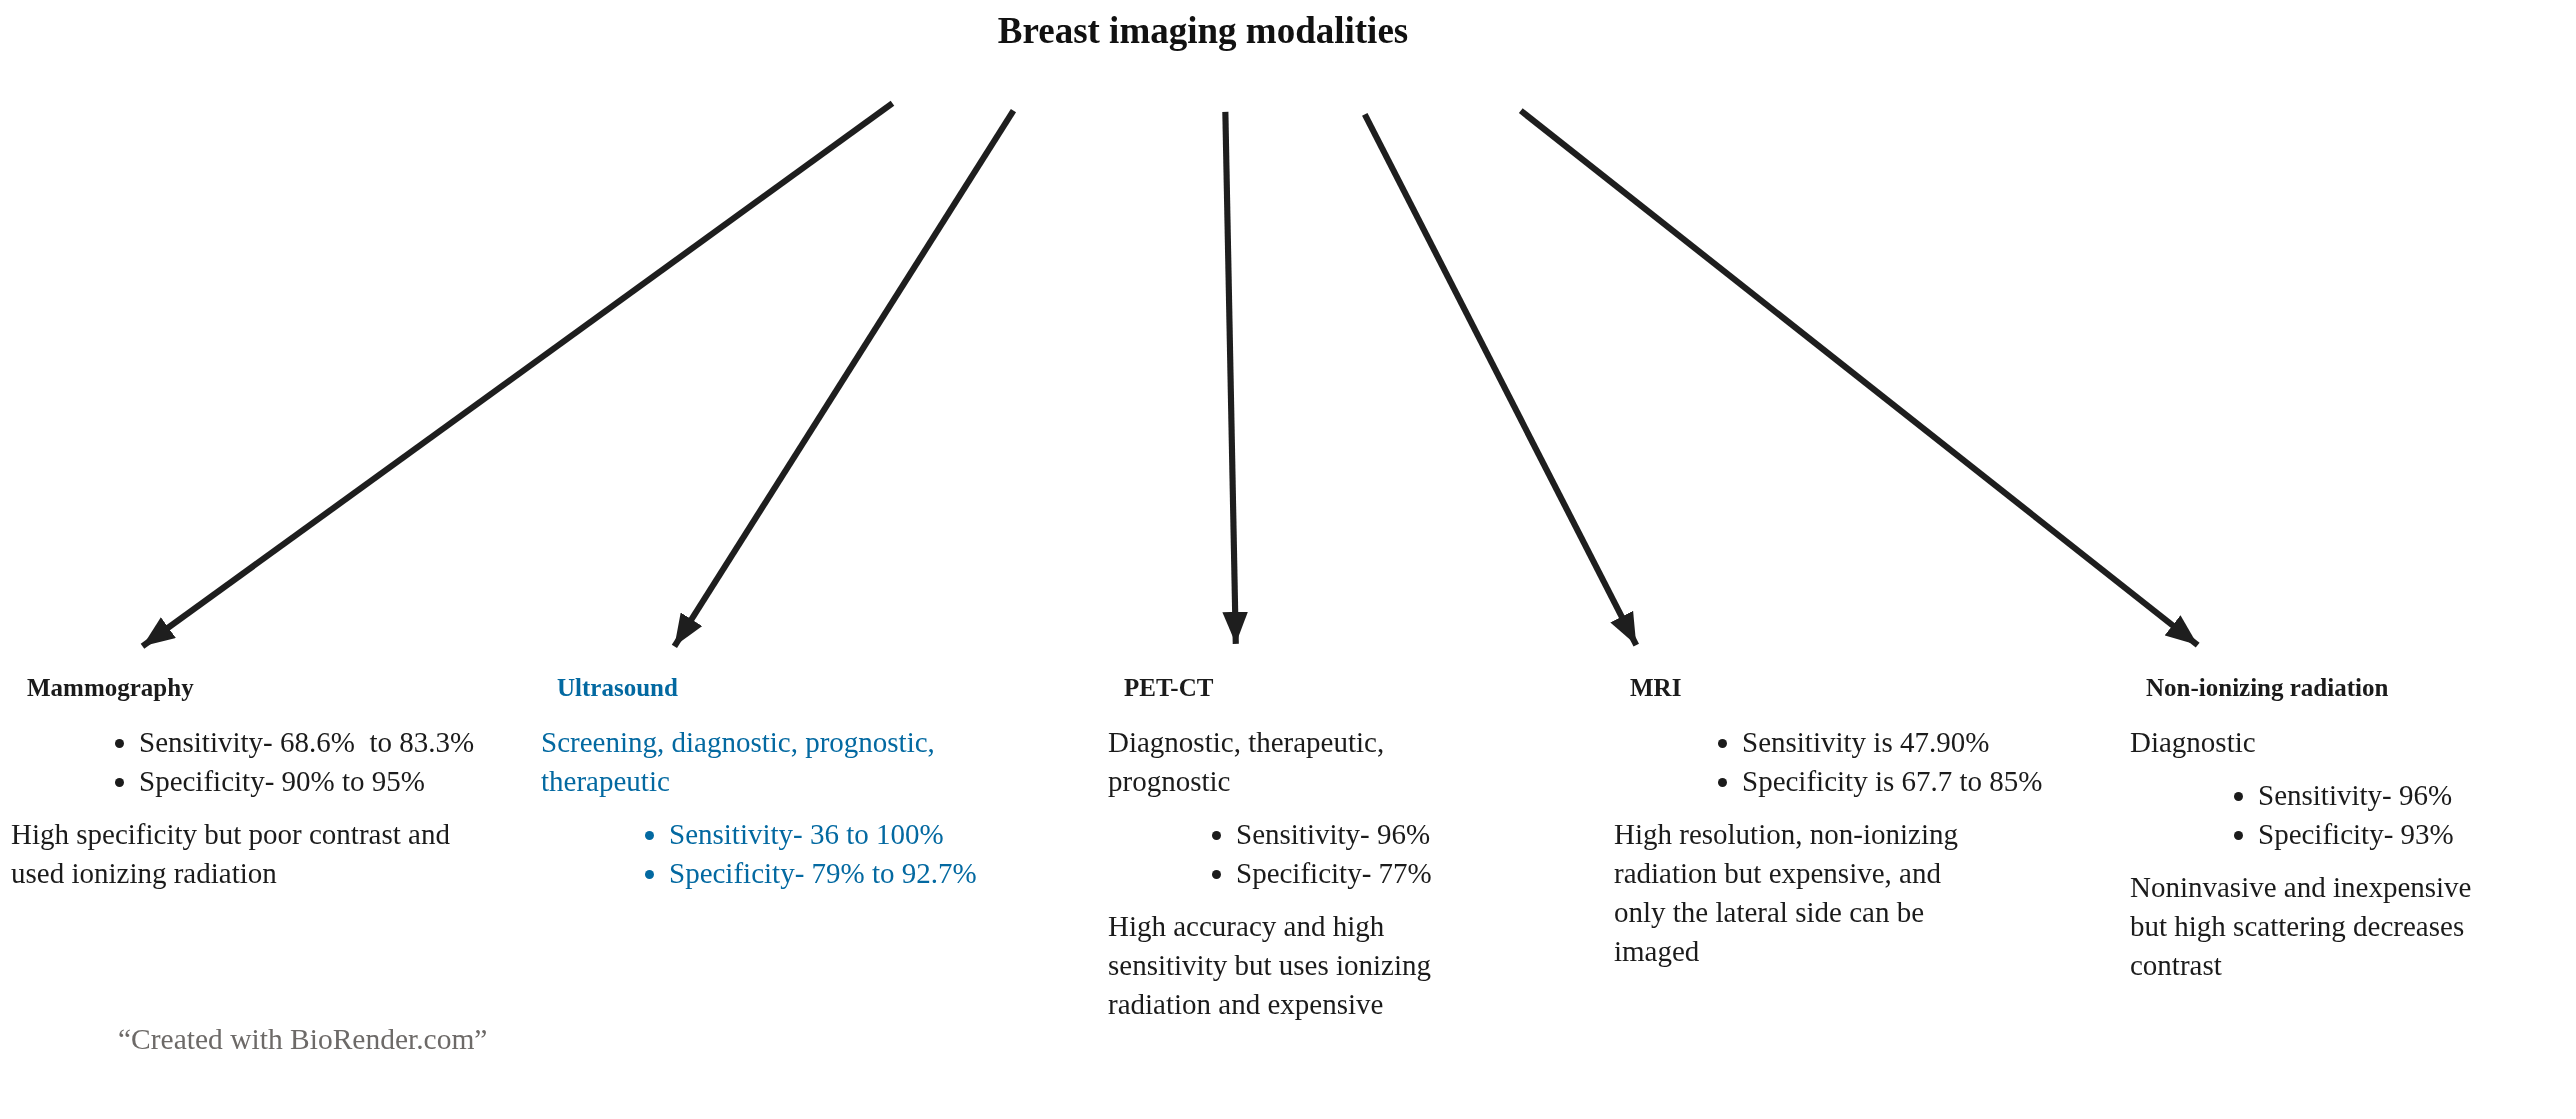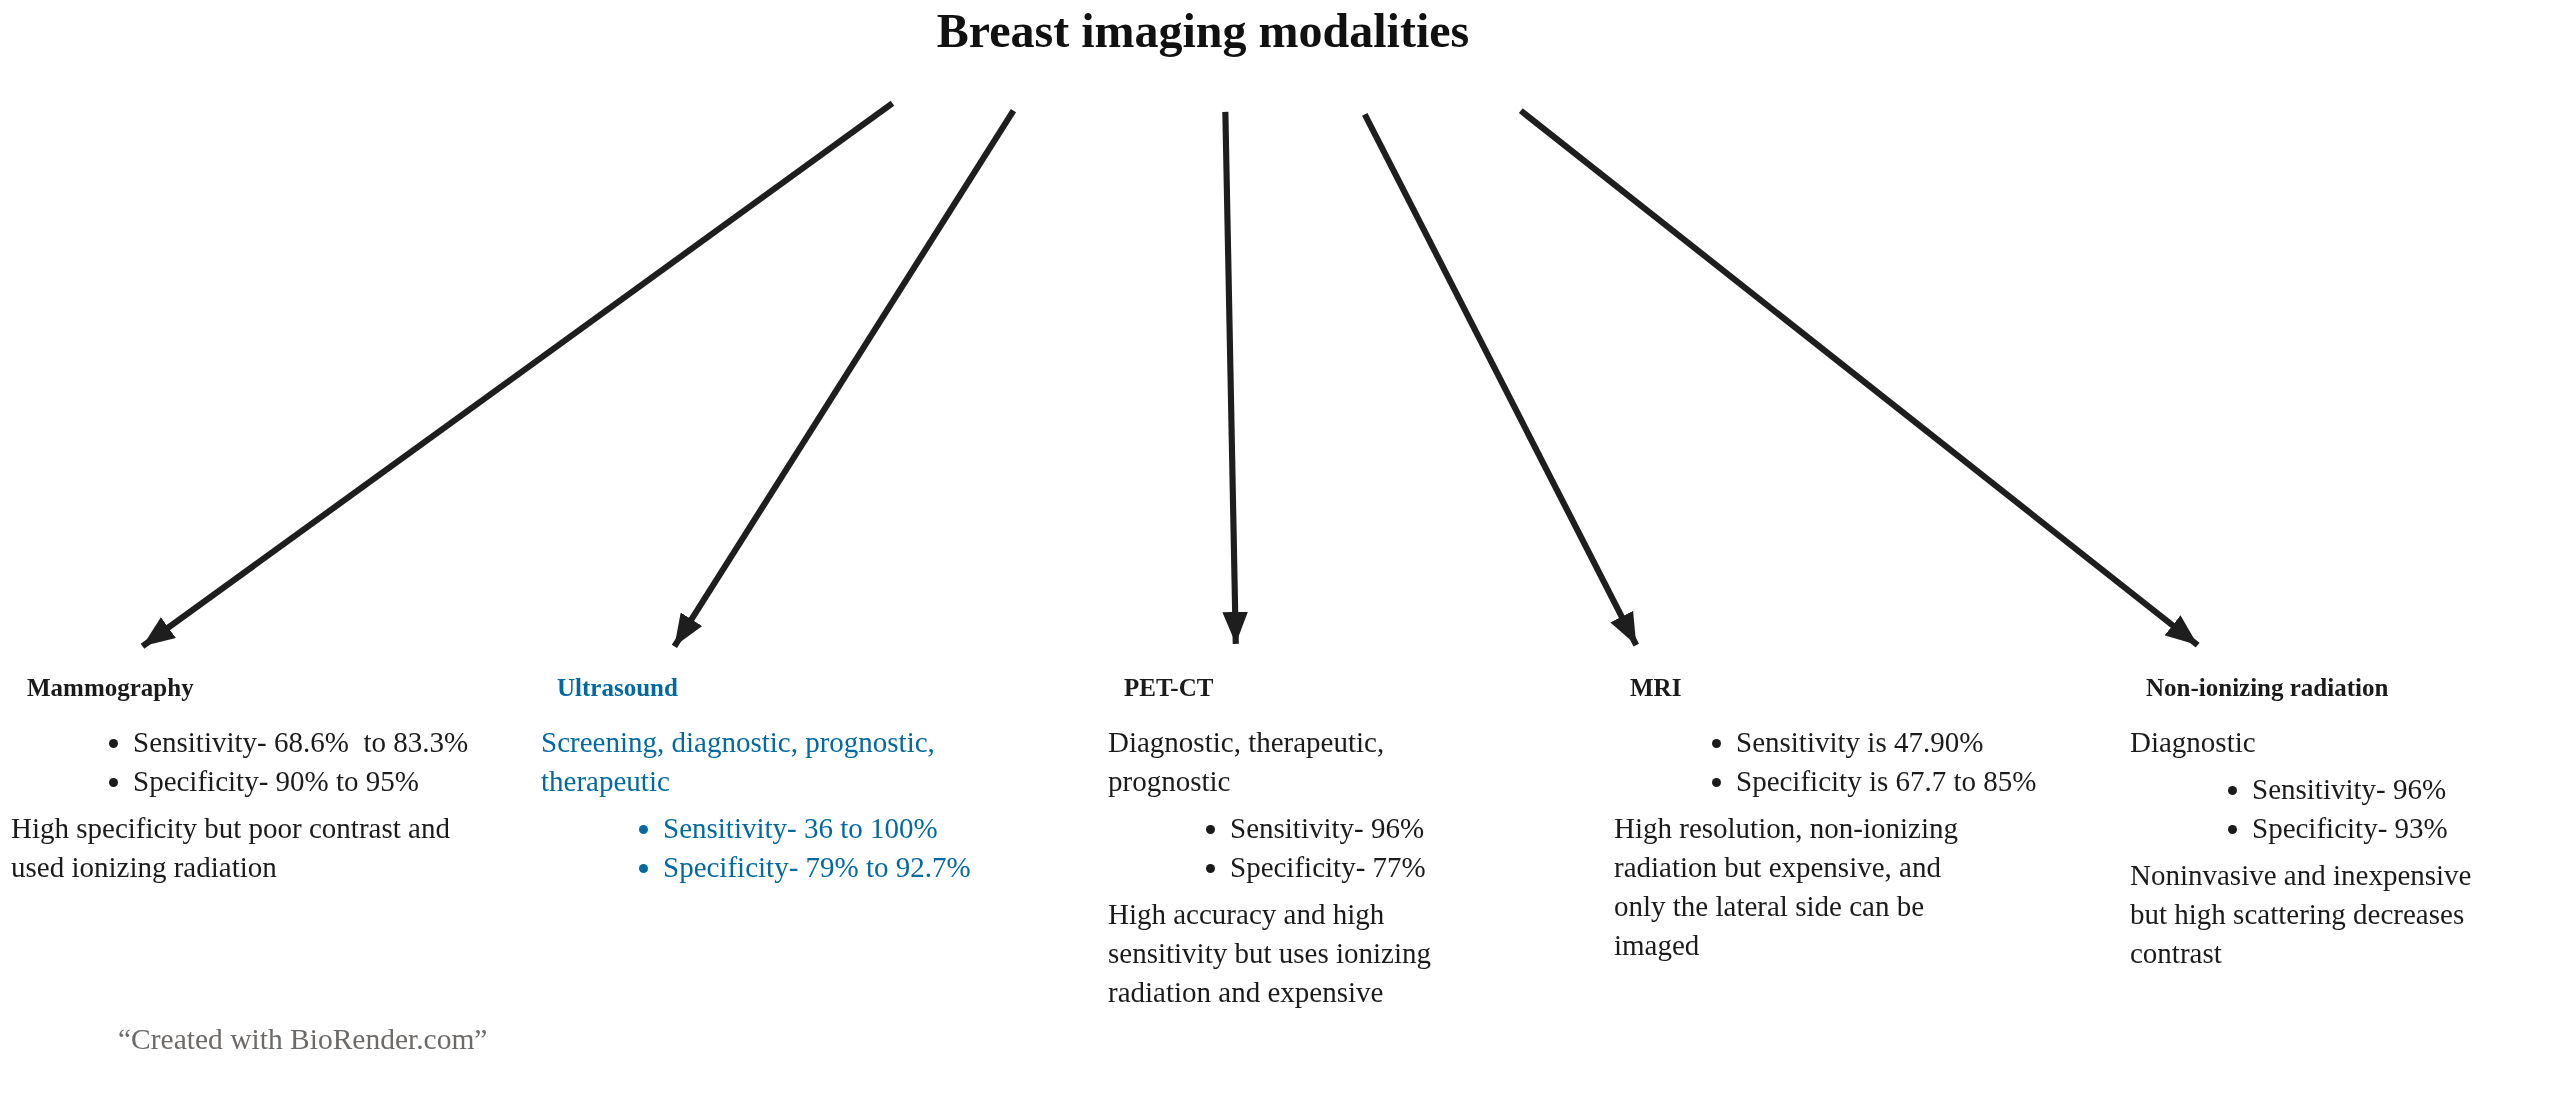--- a/index.html
+++ b/index.html
@@ -11,21 +11,21 @@
     font-family: "Liberation Serif", serif;
     color: #1b1b1b;
     overflow: hidden;
   }
   .title {
     position: absolute;
     top: 0px;
     left: 1203px;
     transform: translateX(-50%);
     margin: 0;
-    font-size: 48px;
+    font-size: 37px;
     line-height: 61px;
     font-weight: bold;
     white-space: nowrap;
     color: #111111;
   }
   svg.arrows {
     position: absolute;
     top: 0; left: 0;
     width: 2576px;
     height: 1120px;
@@ -38,21 +38,21 @@
     font-size: 29px;
     line-height: 39px;
   }
   .modality h2 {
     margin: 16px;
     font-size: 25px;
     line-height: 39px;
     font-weight: bold;
   }
   .modality p { margin: 0; white-space: pre-wrap; }
-  .modality ul { margin: 8px; padding-left: 114px; list-style: disc outside; }
+  .modality ul { margin: 14px; padding-left: 114px; list-style: disc outside; }
   .modality li { white-space: pre-wrap; }
   .m1 { left: 11px;   width: 519px; }
   .m2 { left: 541px;  width: 562px; }
   .m3 { left: 1108px; width: 436px; }
   .m4 { left: 1614px; width: 485px; }
   .m5 { left: 2130px; width: 448px; }
   .red { color: #0369a1; }
   .attribution {
     position: absolute;
     left: 118px;

